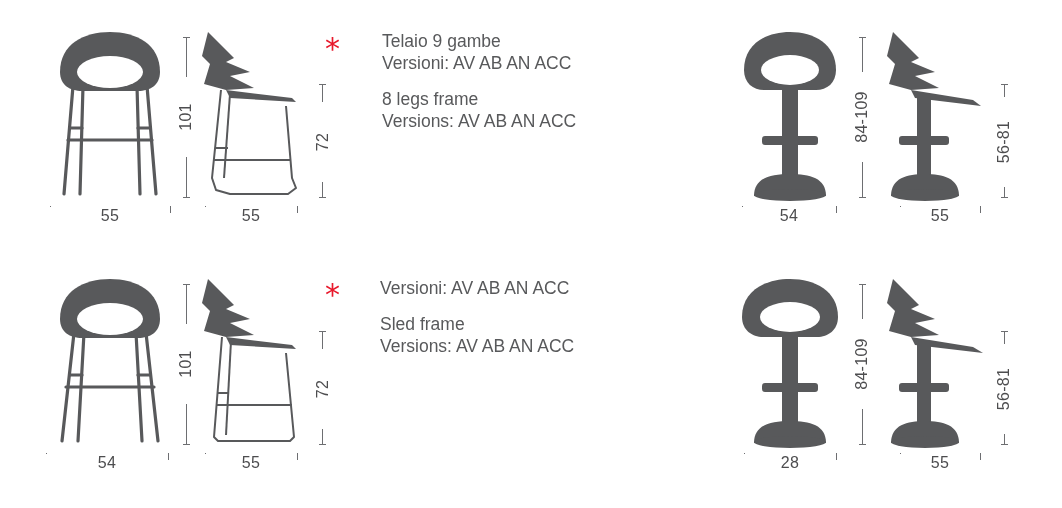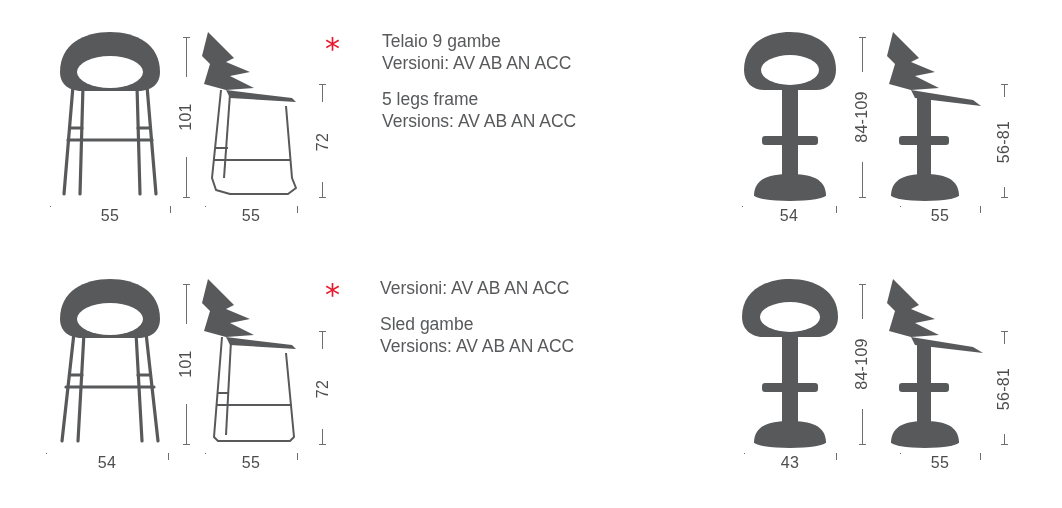--- a/index.html
+++ b/index.html
@@ -133,21 +133,21 @@
   <div class="tick-h" style="left:319px; top:197px;"></div>
   <div class="dim vert abs" style="left:283px; top:133px; width:80px; text-align:center; background:#fff;">72</div>
 
   <div class="star" style="left:325px; top:42px;">*</div>
   <div class="caption" style="left:382px; top:30px;">
     <div class="grp">
       <div>Telaio 9 gambe</div>
       <div>Versioni: AV AB AN ACC</div>
     </div>
     <div class="grp">
-      <div>5 legs frame</div>
+      <div>8 legs frame</div>
       <div>Versions: AV AB AN ACC</div>
     </div>
   </div>
 
   <div class="abs" style="left:740px; top:28px;">
     <svg width="100" height="172" viewBox="0 0 100 172" aria-hidden="true">
       <path d="M4,42 C4,16 26,4 50,4 C74,4 96,16 96,42 C96,55 87,62 76,62 L24,62 C13,62 4,55 4,42 Z" fill="#58595b"></path>
       <ellipse cx="50" cy="42" rx="29" ry="15" fill="#ffffff"></ellipse>
       <rect x="42" y="62" width="16" height="88" fill="#58595b"></rect>
       <rect x="22" y="108" width="56" height="9" rx="3" fill="#58595b"></rect>
@@ -231,39 +231,39 @@
   <div class="tick-h" style="left:319px; top:331px;"></div>
   <div class="tick-h" style="left:319px; top:444px;"></div>
   <div class="dim vert abs" style="left:283px; top:380px; width:80px; text-align:center; background:#fff;">72</div>
 
   <div class="star" style="left:325px; top:288px;">*</div>
   <div class="caption" style="left:380px; top:277px;">
     <div class="grp">
       <div>Versioni: AV AB AN ACC</div>
     </div>
     <div class="grp">
-      <div>Sled gambe</div>
+      <div>Sled frame</div>
       <div>Versions: AV AB AN ACC</div>
     </div>
   </div>
 
   <div class="abs" style="left:738px; top:275px;">
     <svg width="104" height="172" viewBox="0 0 104 172" aria-hidden="true">
       <path d="M4,42 C4,16 27,4 52,4 C77,4 100,16 100,42 C100,55 90,62 79,62 L25,62 C14,62 4,55 4,42 Z" fill="#58595b"></path>
       <ellipse cx="52" cy="42" rx="30" ry="15" fill="#ffffff"></ellipse>
       <rect x="44" y="62" width="16" height="88" fill="#58595b"></rect>
       <rect x="24" y="108" width="56" height="9" rx="3" fill="#58595b"></rect>
       <path d="M16,168 C16,150 32,146 52,146 C72,146 88,150 88,168 Z" fill="#58595b"></path>
       <ellipse cx="52" cy="167" rx="36" ry="6" fill="#58595b"></ellipse>
     </svg>
   </div>
   <div class="hline" style="left:744px; top:459px; width:92px;"></div>
   <div class="tick-v" style="left:744px; top:453px;"></div>
   <div class="tick-v" style="left:836px; top:453px;"></div>
-  <div class="dim abs" style="left:744px; top:454px; width:92px; text-align:center; background:#fff;">43</div>
+  <div class="dim abs" style="left:744px; top:454px; width:92px; text-align:center; background:#fff;">28</div>
 
   <div class="vline" style="left:862px; top:284px; height:160px;"></div>
   <div class="tick-h" style="left:859px; top:284px;"></div>
   <div class="tick-h" style="left:859px; top:444px;"></div>
   <div class="dim vert abs" style="left:817px; top:355px; width:90px; text-align:center; background:#fff;">84-109</div>
 
   <div class="abs" style="left:885px; top:275px;">
     <svg width="112" height="172" viewBox="0 0 112 172" aria-hidden="true">
       <path d="M8,4 L34,30 L26,34 L50,44 L30,48 L54,60 L26,62 L4,56 L10,36 L2,28 Z" fill="#58595b"></path>
       <path d="M26,62 L88,72 L98,78 L30,70 Z" fill="#58595b"></path>

